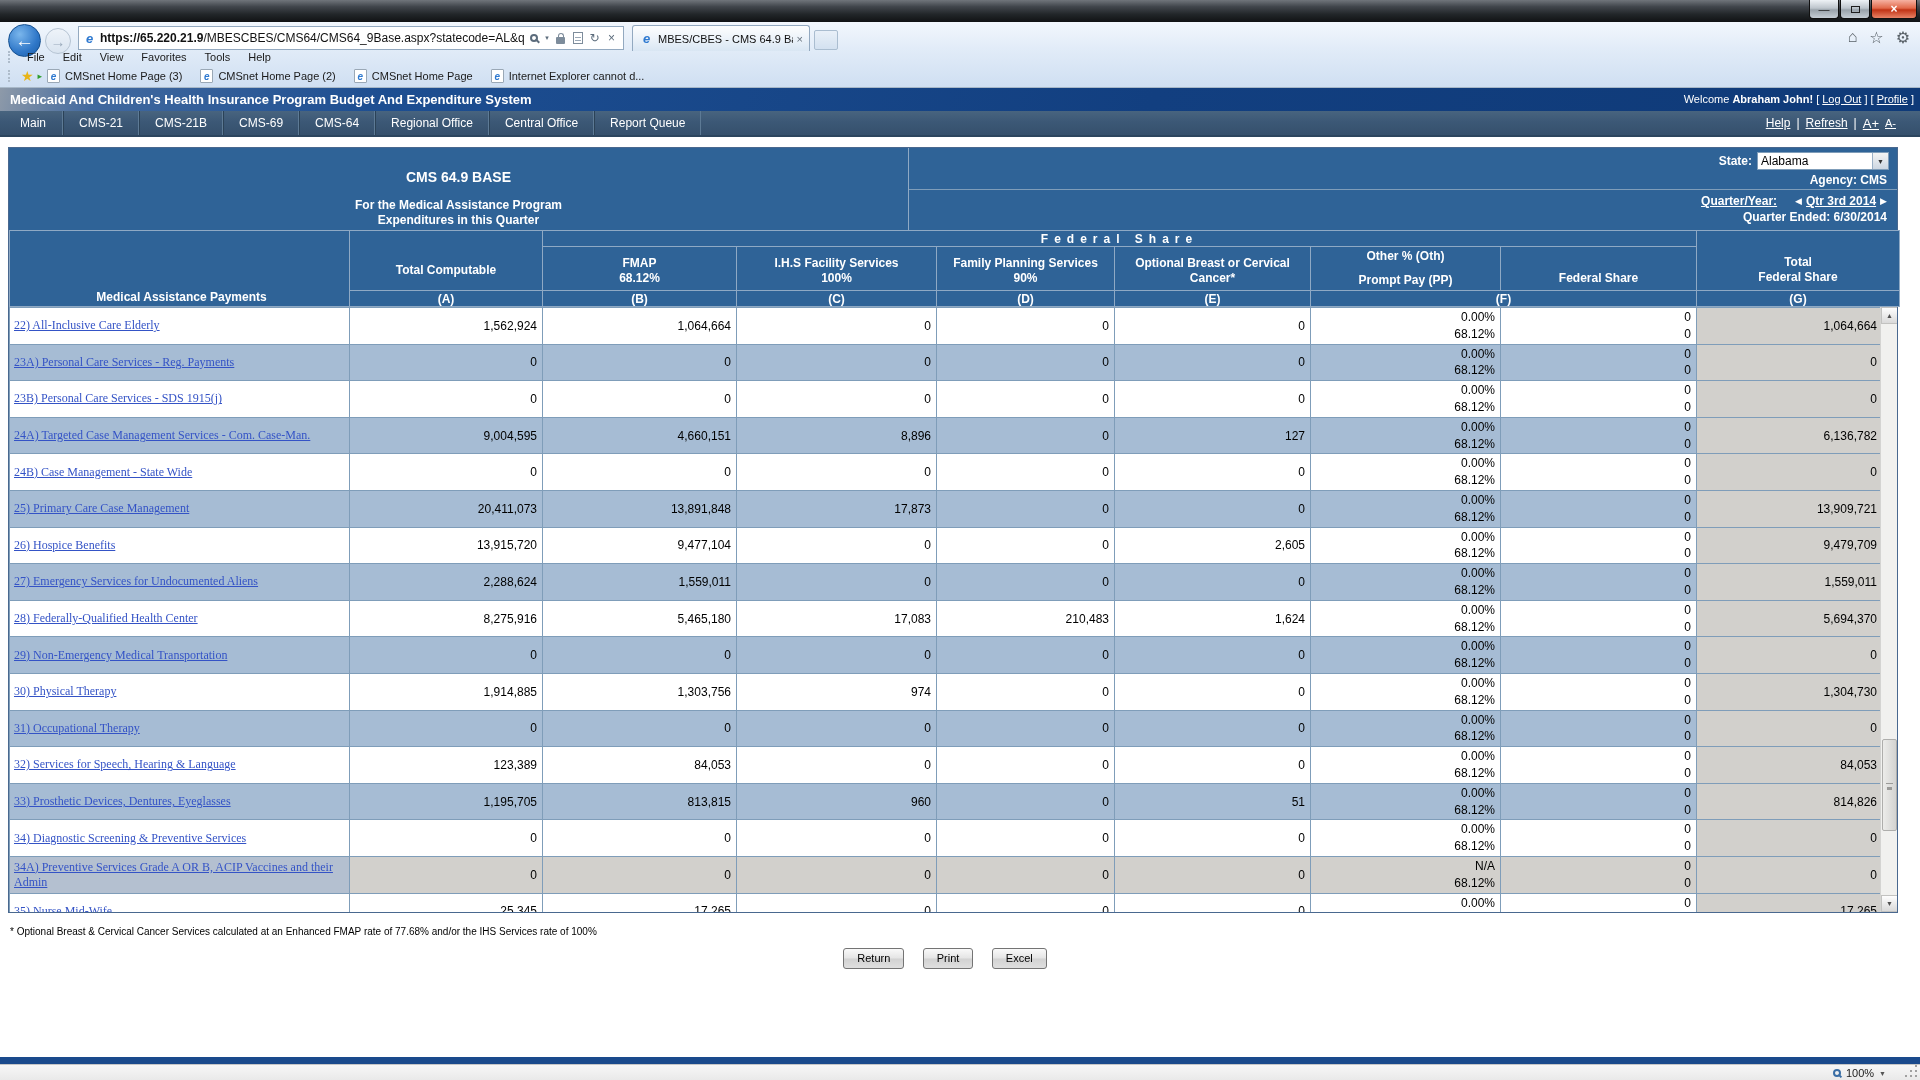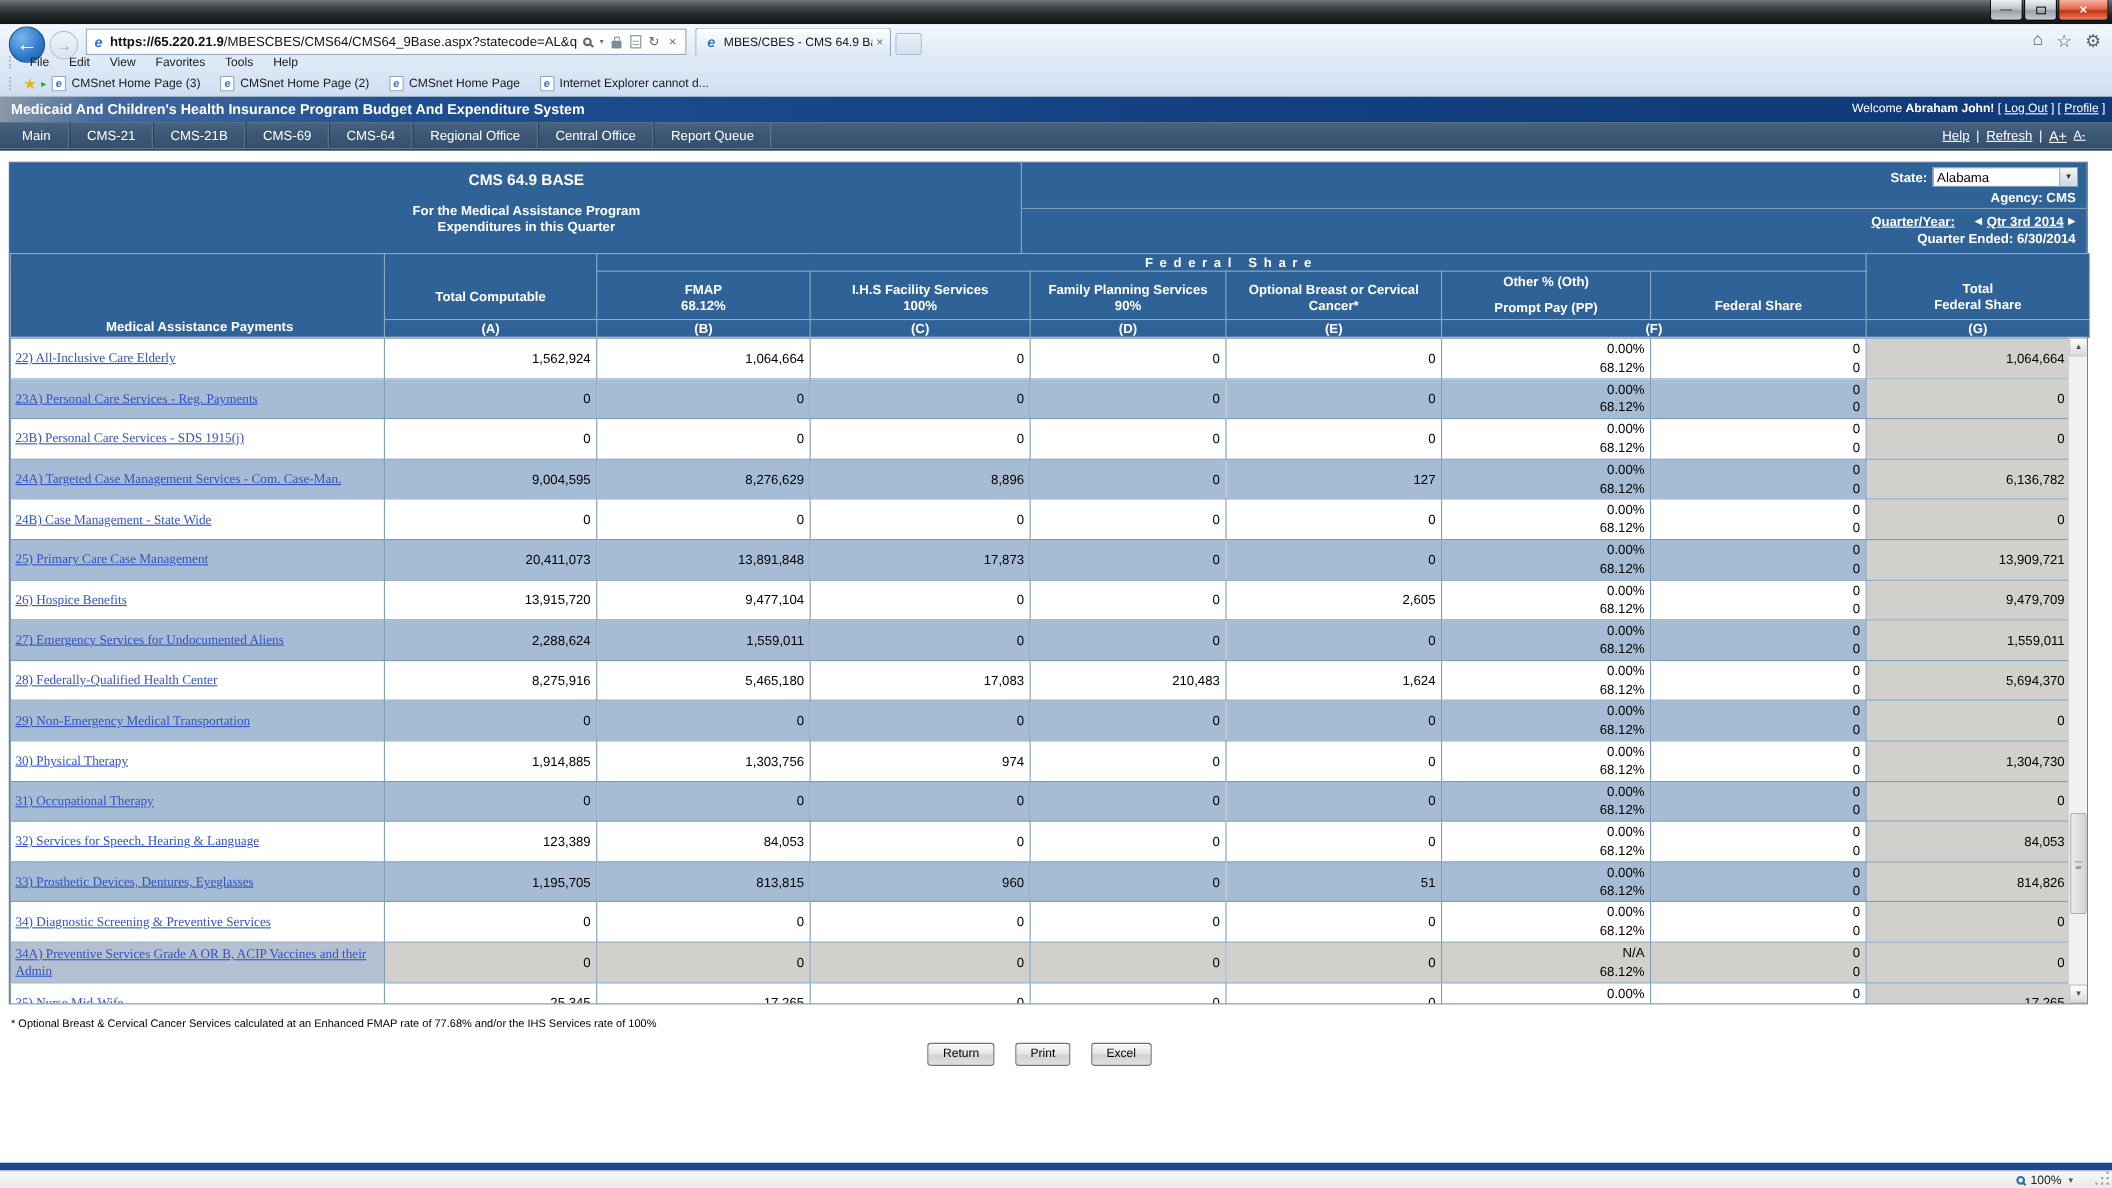--- a/index.html
+++ b/index.html
@@ -76,21 +76,21 @@
   .nav-right a { color:#fff; text-decoration:underline; }
   .nav-right .bigA { font-size:13px; }
   .nav-right .smallA { font-size:11px; }
 
   
   .page { position:absolute; top:139px; left:0; width:1920px; height:918px; background:#fff; }
   .report { margin:8px 0 0 8px; width:1890px; border:1px solid #49688f; }
 
   
   .info { height:82px; display:flex; background:#2f6397; color:#fff; }
-  .info-left { width:900px; border-right:1px solid #8fa9c4; text-align:center; padding-top:7px;margin-left:20px; }
+  .info-left { width:900px; border-right:1px solid #8fa9c4; text-align:center; padding-top:21px; }
   .r-title { font-size:14px; font-weight:bold; }
   .r-subs { margin-top:13px; font-size:12px; font-weight:bold; line-height:1.22; }
   .info-right { flex:1; position:relative; font-size:12px; font-weight:bold; }
   .state-row { position:absolute; top:4px; right:8px; display:flex; align-items:center; }
   .select { display:inline-flex; width:132px; height:18px; margin-left:5px; background:#fff;
     border:1px solid #7f9db9; color:#000; font-weight:normal; font-size:12px; align-items:center; }
   .select .txt { flex:1; padding-left:3px; }
   .select .sbtn { width:16px; height:16px; background:linear-gradient(#f4f4f4,#cdd7e2); border-left:1px solid #9ab0c6;
     display:flex; align-items:center; justify-content:center; font-size:7px; color:#333; }
   .agency-row { position:absolute; top:25px; right:10px; }
@@ -424,21 +424,21 @@
               </td>
               <td class="num two">
                 <div>0</div>
                 <div>0</div>
               </td>
               <td class="num g">0</td>
             </tr>
             <tr class="alt">
               <td class="lbl"><a href="#">24A) Targeted Case Management Services - Com. Case-Man.</a></td>
               <td class="num">9,004,595</td>
-              <td class="num">8,276,629</td>
+              <td class="num">4,660,151</td>
               <td class="num">8,896</td>
               <td class="num">0</td>
               <td class="num">127</td>
               <td class="num two">
                 <div>0.00%</div>
                 <div>68.12%</div>
               </td>
               <td class="num two">
                 <div>0</div>
                 <div>0</div>

